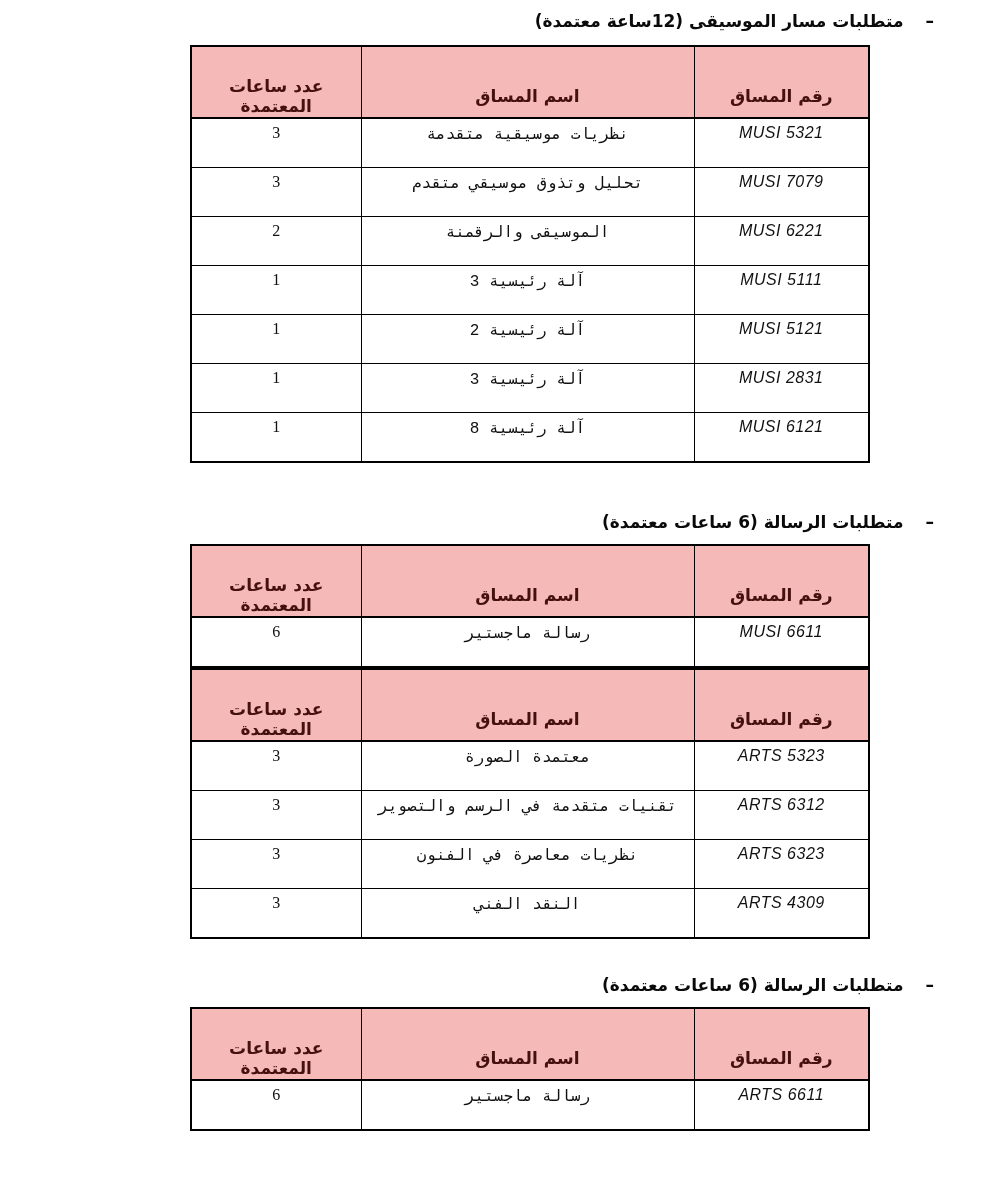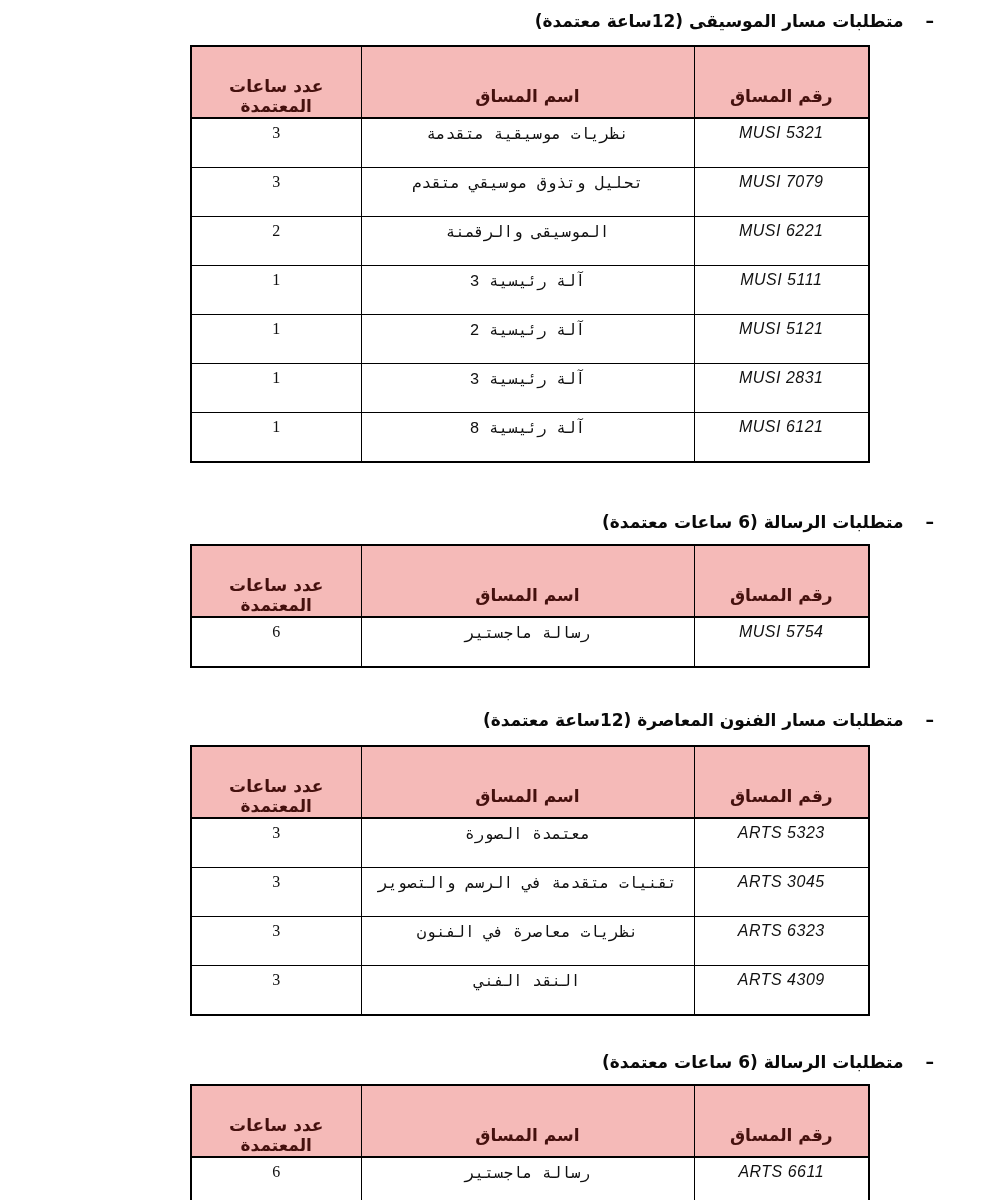--- a/index.html
+++ b/index.html
@@ -176,33 +176,29 @@
       </colgroup>
       <thead>
         <tr>
           <th><span class="hdr-inner">رقم المساق</span></th>
           <th><span class="hdr-inner">اسم المساق</span></th>
           <th><span class="hdr-inner hdr-credits wrap">عدد ساعات المعتمدة</span></th>
         </tr>
       </thead>
       <tbody>
   <tr>
-    <td class="cell-number">MUSI 5754</td>
+    <td class="cell-number">MUSI 6611</td>
     <td class="cell-name">رسالة ماجستير</td>
     <td class="cell-credits">6</td>
   </tr>
 </tbody>
     </table>
   </div>
 
   <div class="section s2">
-    <div class="section-title">
-      <span class="dash">–</span>
-      <span class="title-text">متطلبات مسار الفنون المعاصرة (12ساعة معتمدة)</span>
-    </div>
     <table class="course-table">
       <colgroup>
         <col class="col-number">
           <col class="col-name">
           <col class="col-credits">
       </colgroup>
       <thead>
         <tr>
           <th><span class="hdr-inner">رقم المساق</span></th>
           <th><span class="hdr-inner">اسم المساق</span></th>
@@ -210,21 +206,21 @@
         </tr>
       </thead>
       <tbody>
   <tr>
     <td class="cell-number">ARTS 5323</td>
     <td class="cell-name">معتمدة الصورة</td>
     <td class="cell-credits">3</td>
   </tr>
 
   <tr>
-    <td class="cell-number">ARTS 3045</td>
+    <td class="cell-number">ARTS 6312</td>
     <td class="cell-name">تقنيات متقدمة في الرسم والتصوير</td>
     <td class="cell-credits">3</td>
   </tr>
 
   <tr>
     <td class="cell-number">ARTS 6323</td>
     <td class="cell-name">نظريات معاصرة في الفنون</td>
     <td class="cell-credits">3</td>
   </tr>
 

